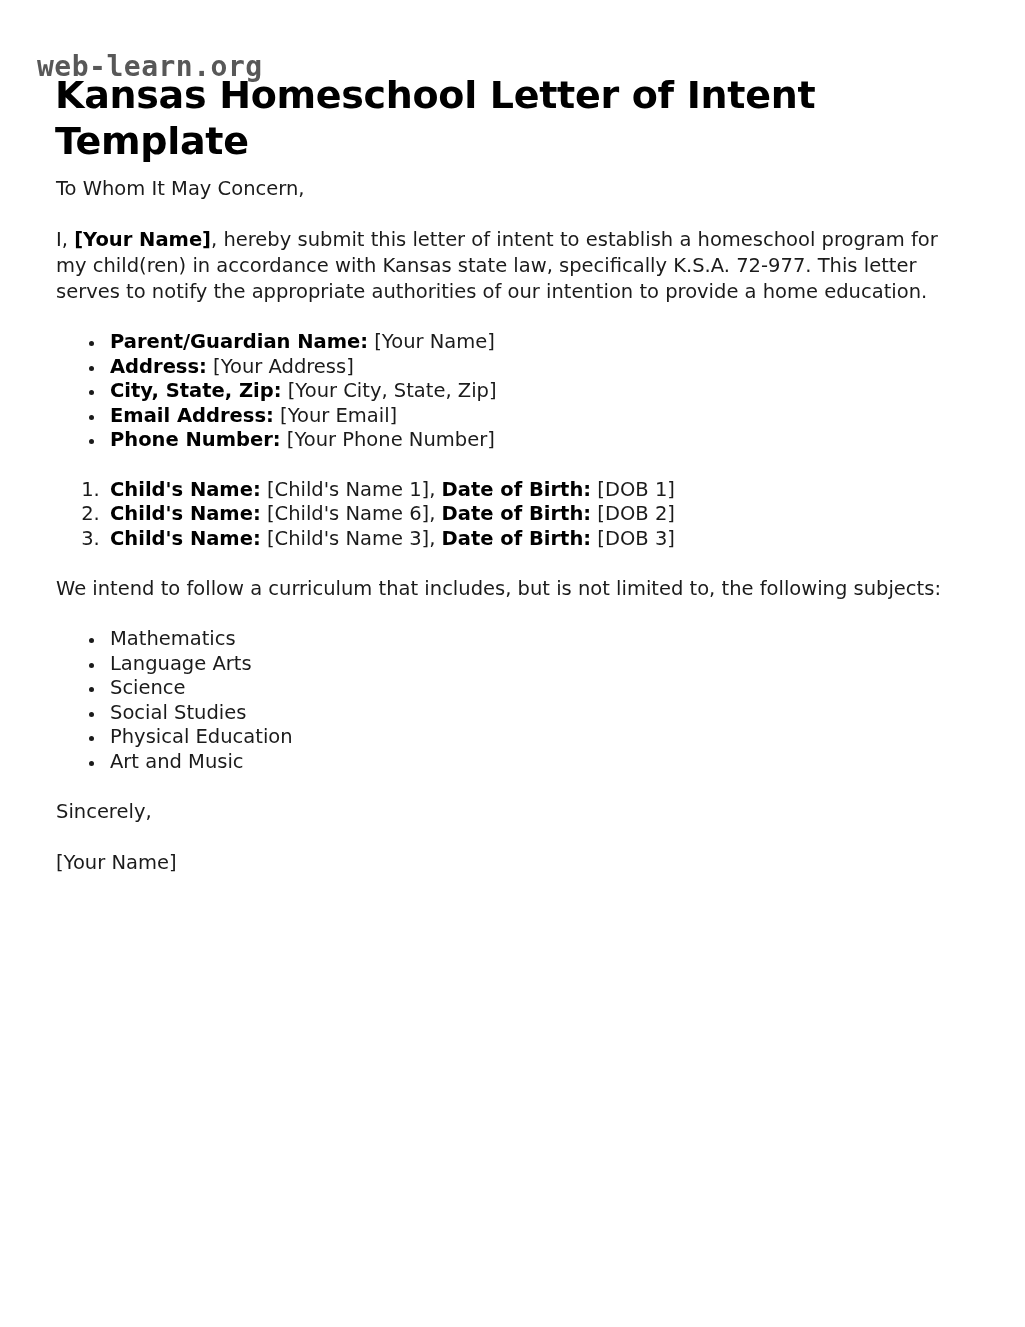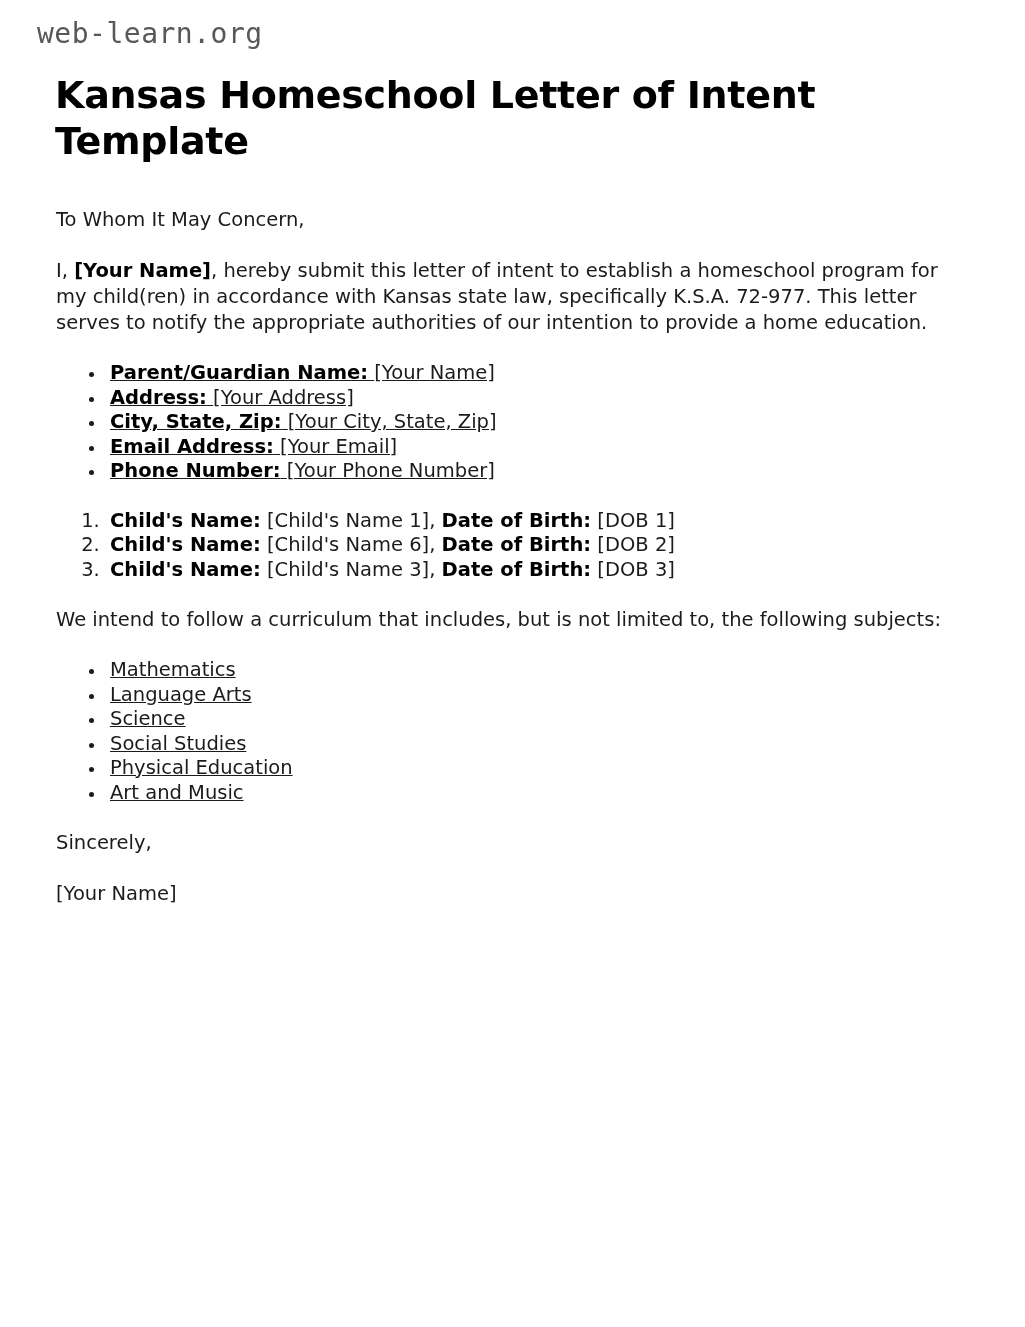--- a/index.html
+++ b/index.html
@@ -18,45 +18,46 @@
     position: relative;
     width: 1025px;
     height: 1327px;
     background: #ffffff;
     box-sizing: border-box;
     overflow: hidden;
   }
   .site-logo {
     position: absolute;
     left: 37px;
-    top: 17px;
+    top: 50px;
     font-family: "DejaVu Sans Mono", monospace;
     font-size: 28px;
     line-height: 34px;
     letter-spacing: 0.5px;
     color: #585858;
     white-space: nowrap;
+    font-weight: bold;
   }
   .doc-title {
     position: absolute;
     left: 55px;
     top: 72px;
     width: 890px;
     margin: 0;
     font-family: "DejaVu Sans", sans-serif;
     font-weight: bold;
     font-size: 38px;
     line-height: 46px;
     letter-spacing: -0.3px;
     color: #000000;
   }
   .content {
     position: absolute;
     left: 56px;
-    top: 207px;
+    top: 176px;
     width: 912px;
   }
   p.para {
     margin: 0 0 25px 0;
     font-size: 19.5px;
     line-height: 26px;
     color: #1b1b1b;
   }
   p.para:last-child {
     margin-bottom: 0;
@@ -66,21 +67,21 @@
     color: #000000;
   }
   ul.doc-list,
   ol.doc-list {
     margin: 0 0 25px 0;
     padding: 0 0 0 50px;
     font-size: 19.5px;
     line-height: 24.5px;
     color: #1b1b1b;
   }
-  ul.doc-list { list-style: disc outside; text-decoration: underline; }
+  ul.doc-list { list-style: disc outside; }
   ol.doc-list { list-style: decimal outside; }
   ul.doc-list li,
   ol.doc-list li {
     margin: 0;
     padding: 0 0 0 4px;
   }
   ul.doc-list li::marker { font-size: 17px; }
   ol.doc-list li::marker { font-size: 19.5px; }
 </style>
 </head>

